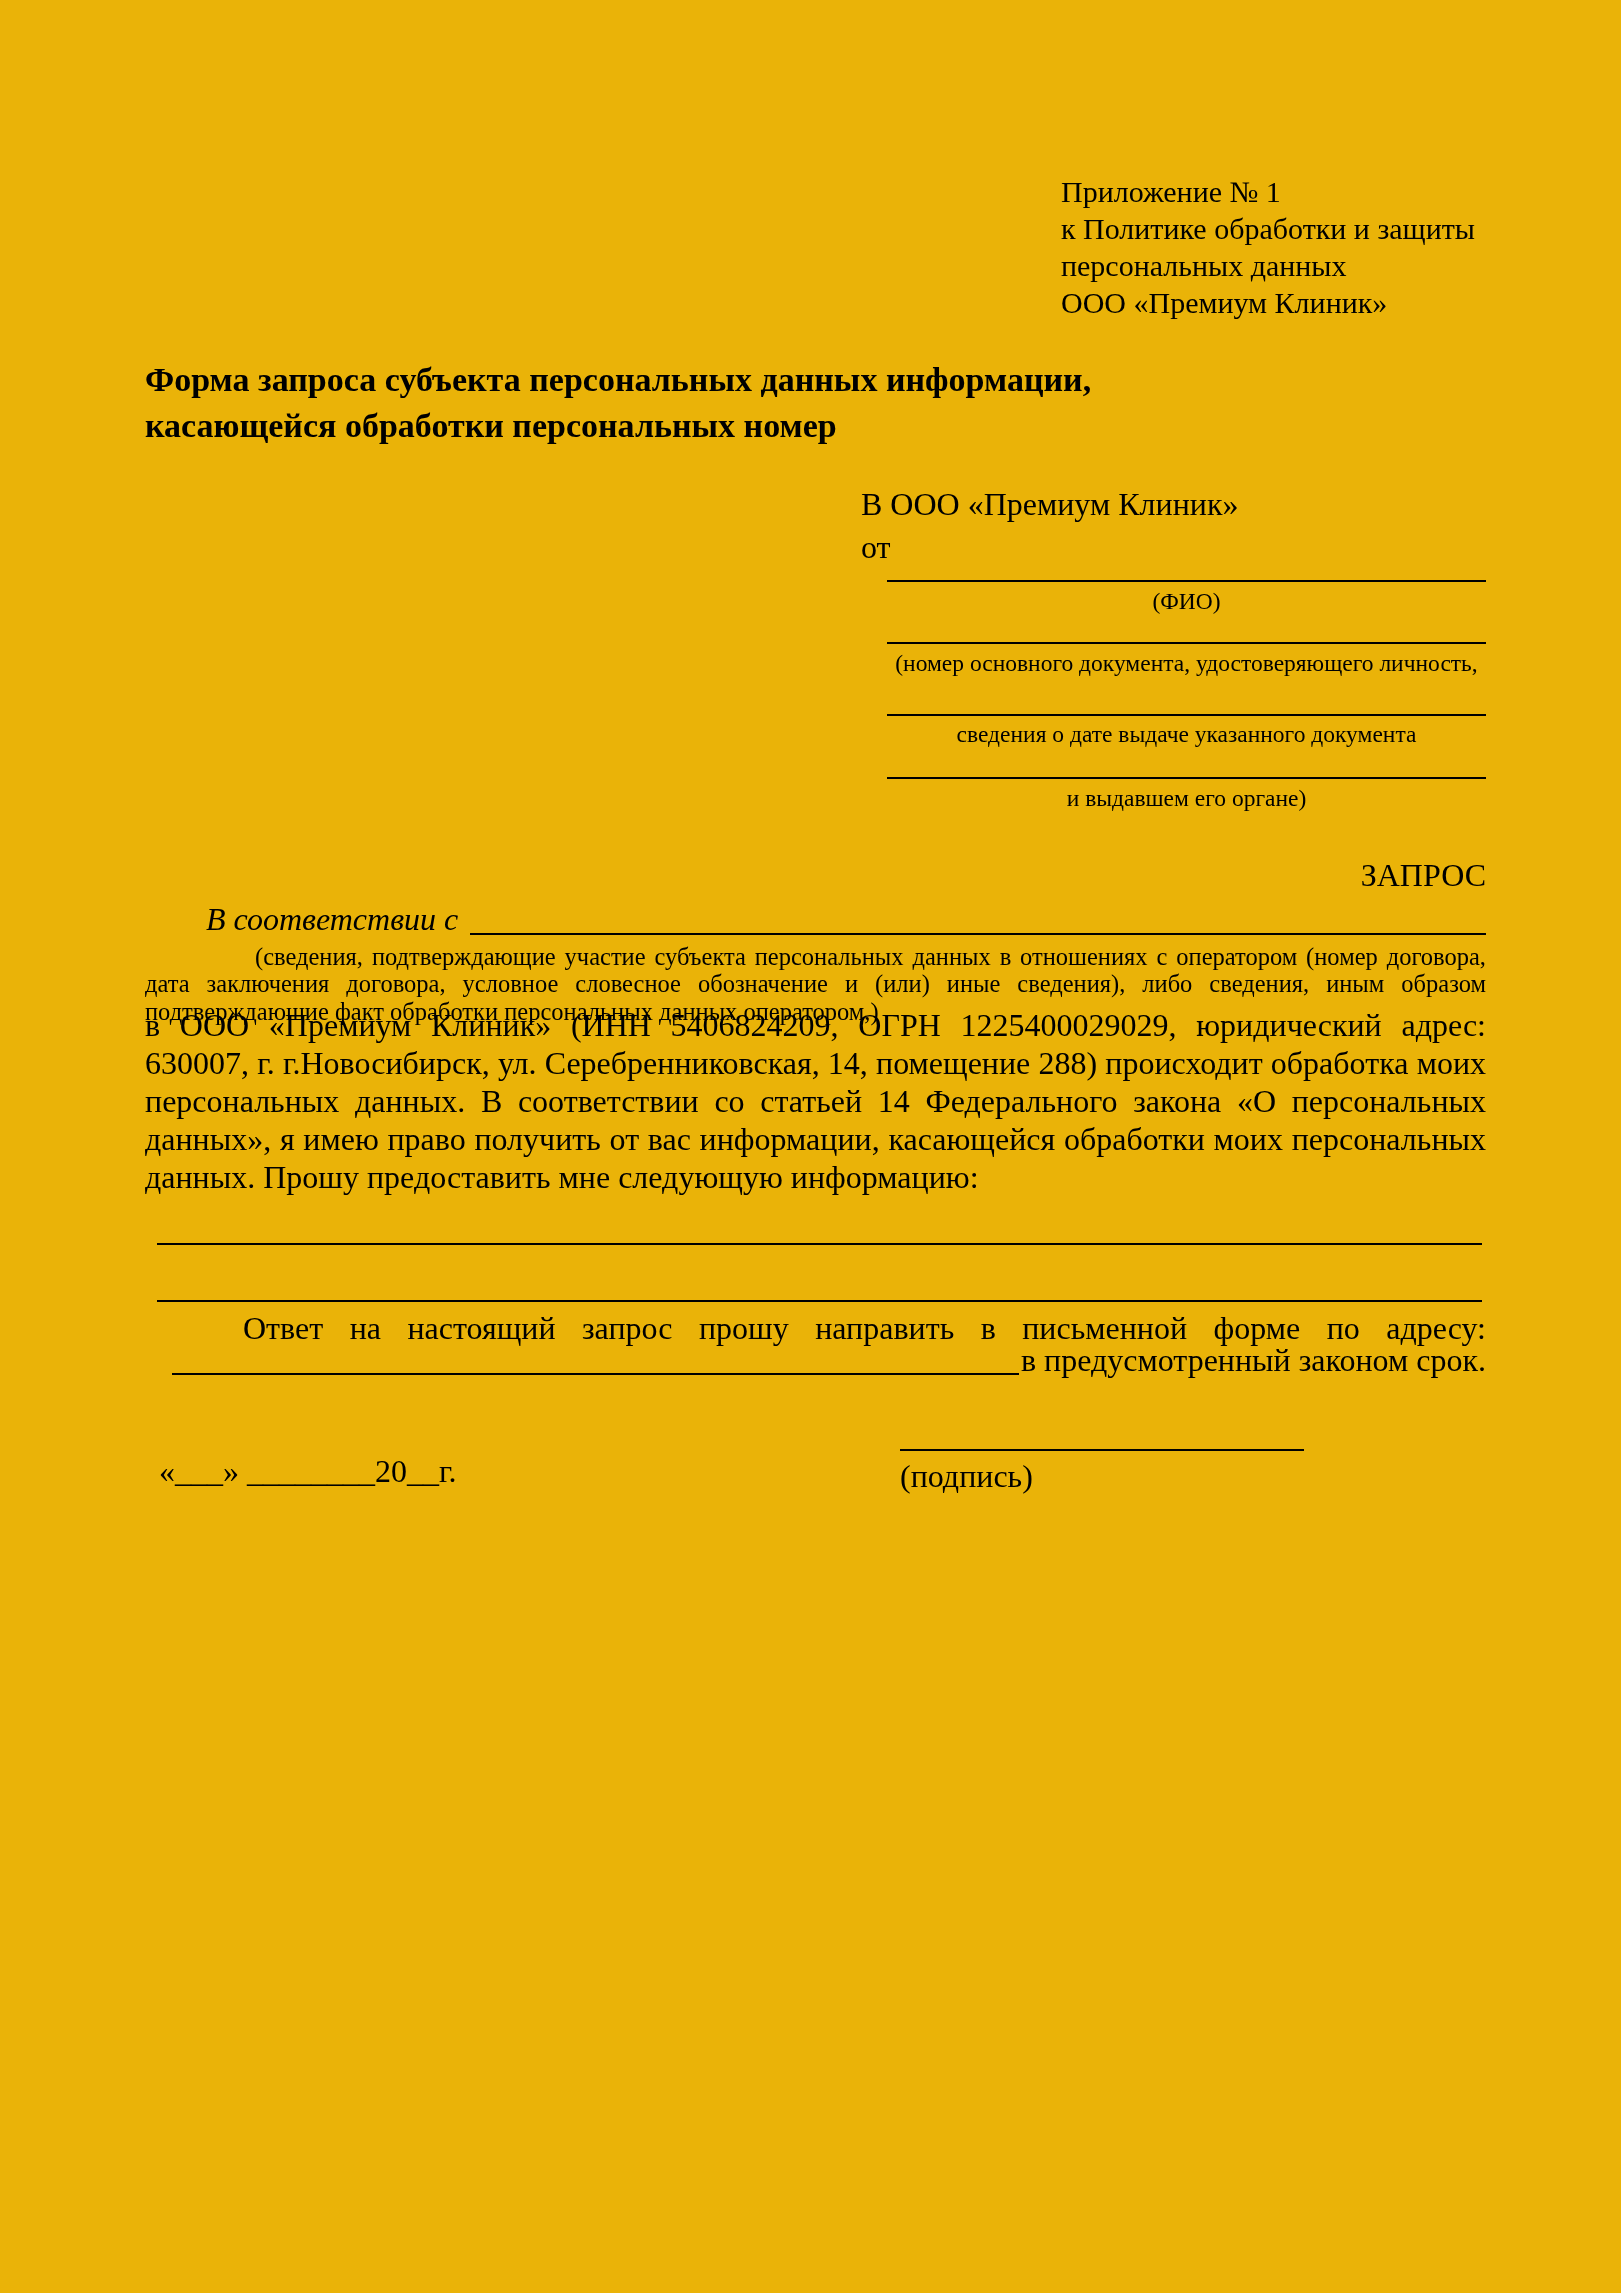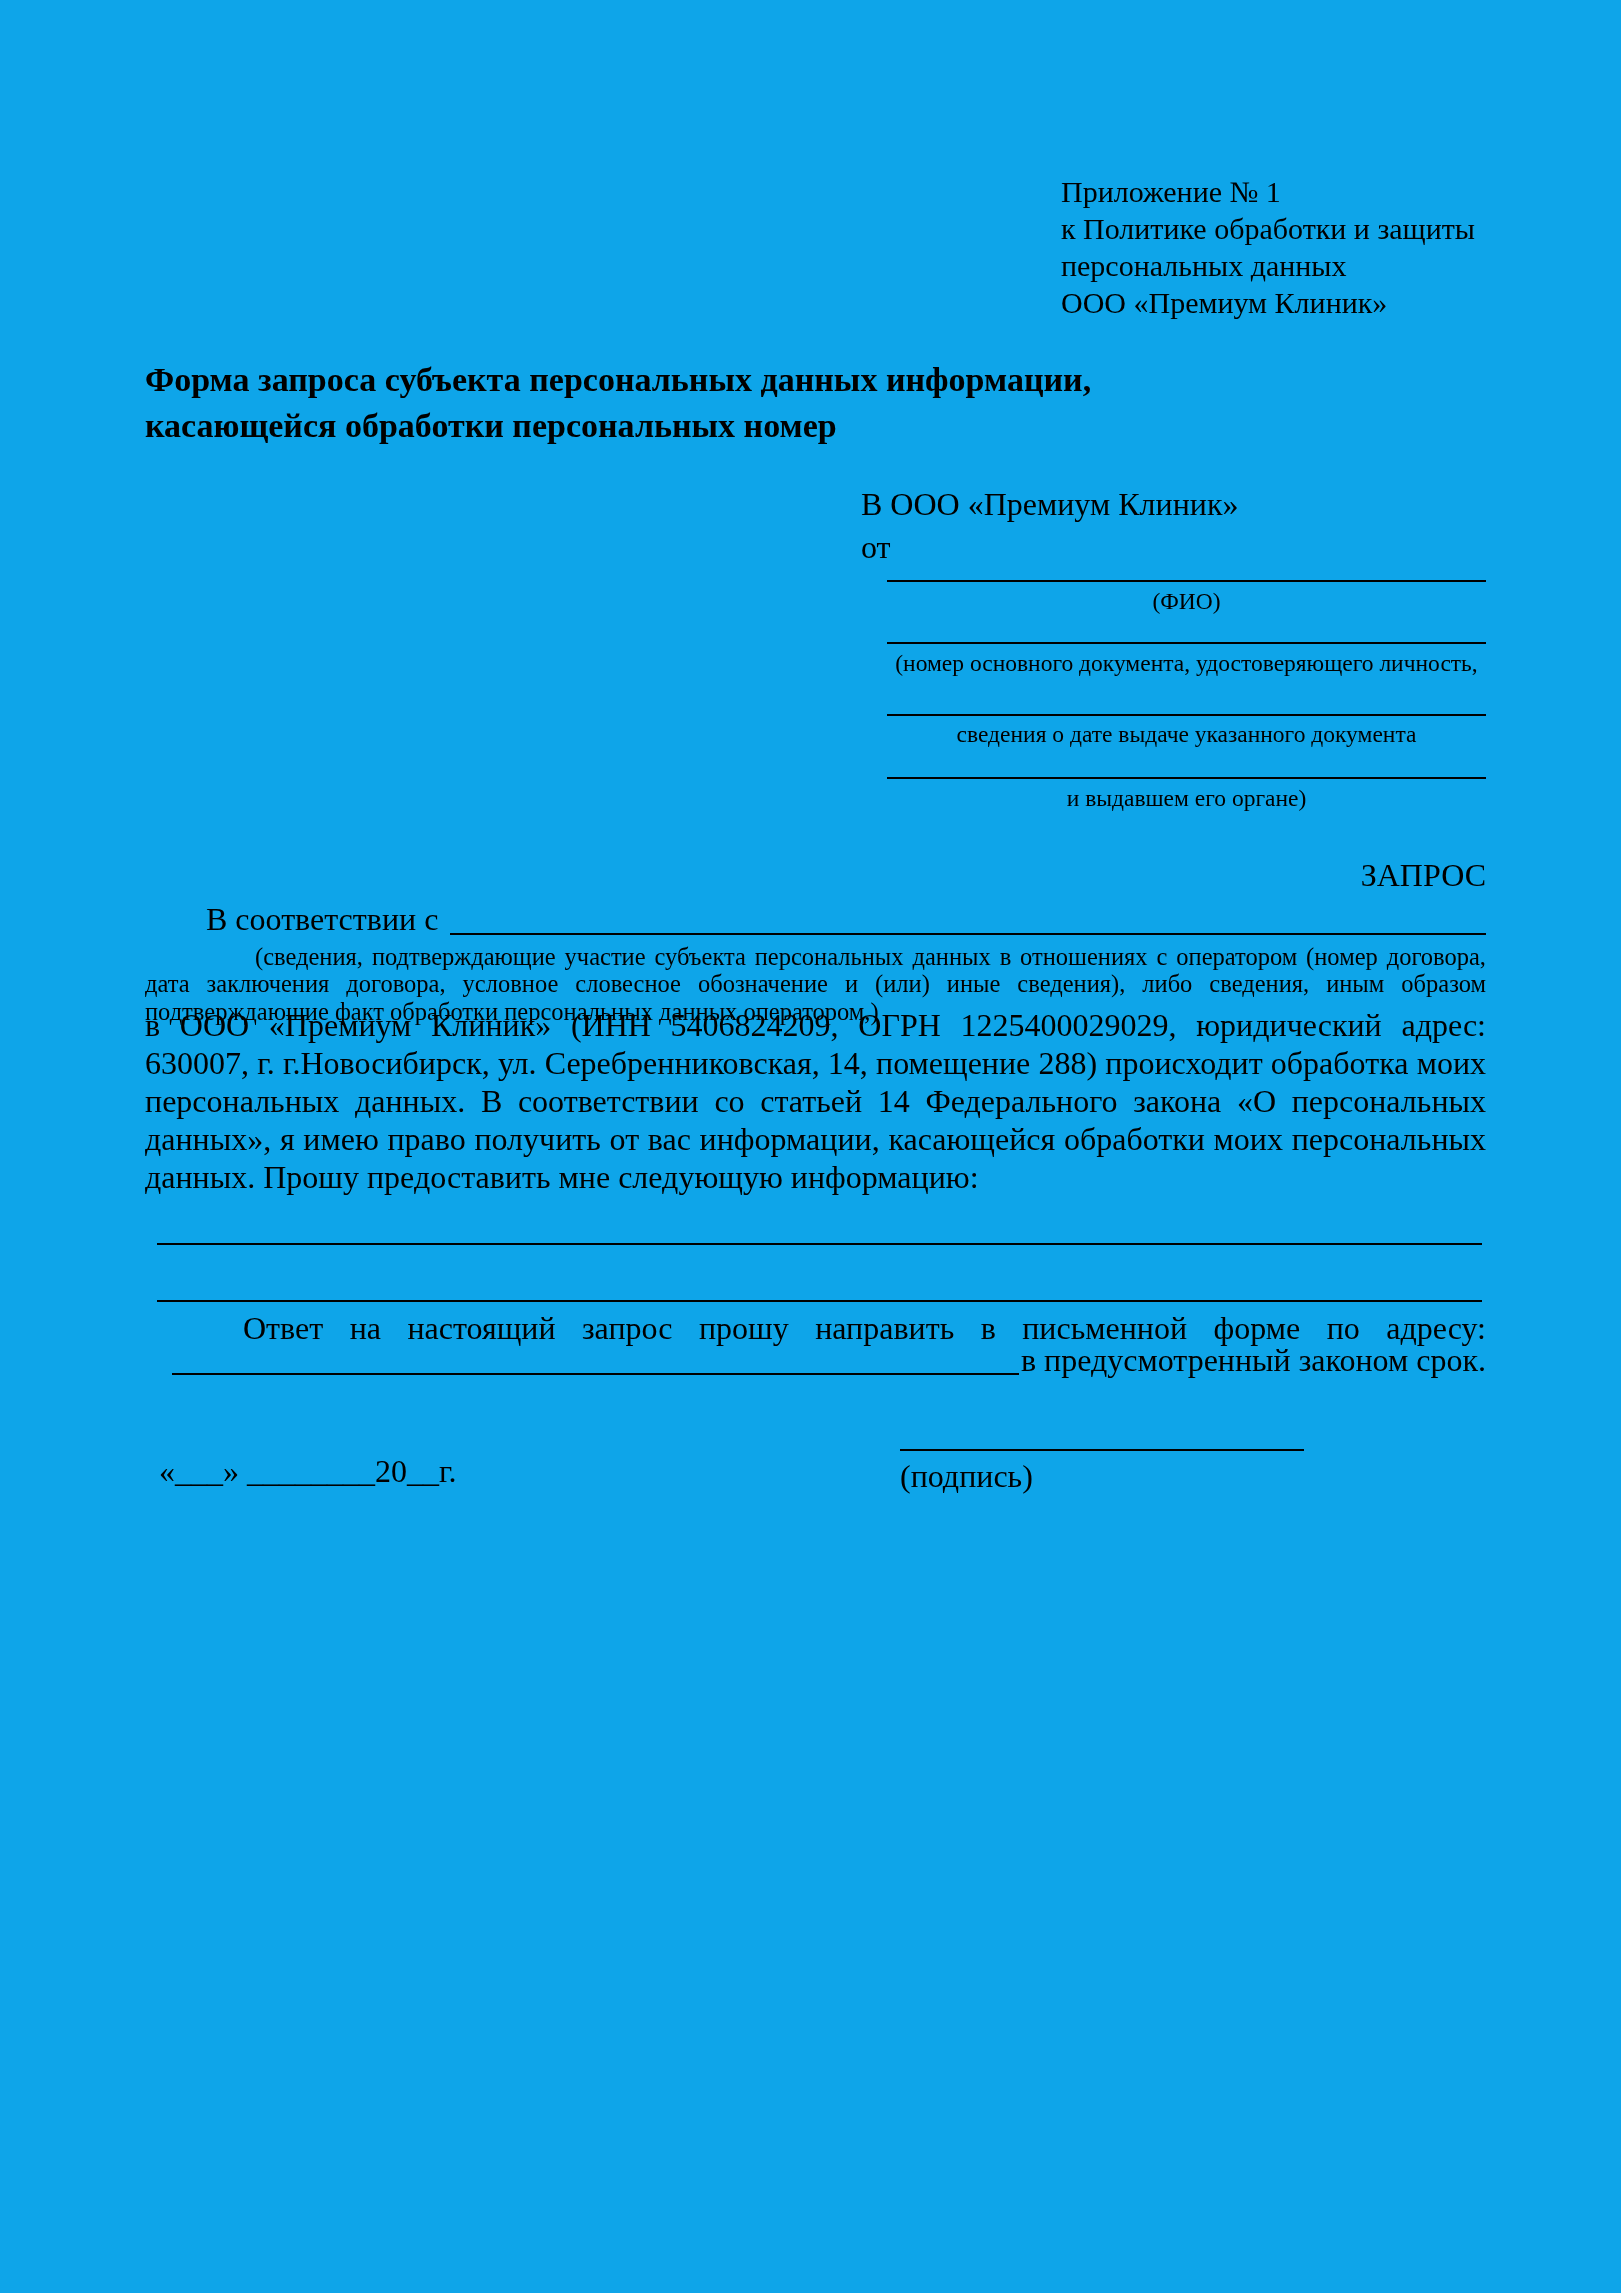--- a/index.html
+++ b/index.html
@@ -4,21 +4,21 @@
 <style>
   html, body {
     margin: 0;
     padding: 0;
     background: #ffffff;
   }
   .page {
     position: relative;
     width: 1621px;
     height: 2294px;
-    background: #0ea5e9;
+    background: #eab308;
     color: #000000;
     font-family: "Liberation Serif", "DejaVu Serif", serif;
     overflow: hidden;
   }
   .abs { position: absolute; }
 
   
   .header-note {
     left: 1061px; top: 173px; width: 490px;
     font-size: 30px; line-height: 37px;
@@ -45,21 +45,21 @@
   }
 
   .request-heading {
     left: 145px; top: 857px; width: 1341px;
     text-align: right; font-size: 32px;
   }
 
   
   .accordance-row {
     left: 145px; top: 900px; width: 1341px;
-    display: flex; align-items: stretch;
+    display: flex; align-items: stretch; font-style: italic;
   }
   .accordance-label {
     padding-left: 61px; padding-right: 11.8px;
     font-size: 32px; line-height: 39px; white-space: nowrap;
   }
   .accordance-line {
     flex: 1; border-bottom: 2.9px solid #000; margin-bottom: 3.9px;
   }
 
   .fine-print {

